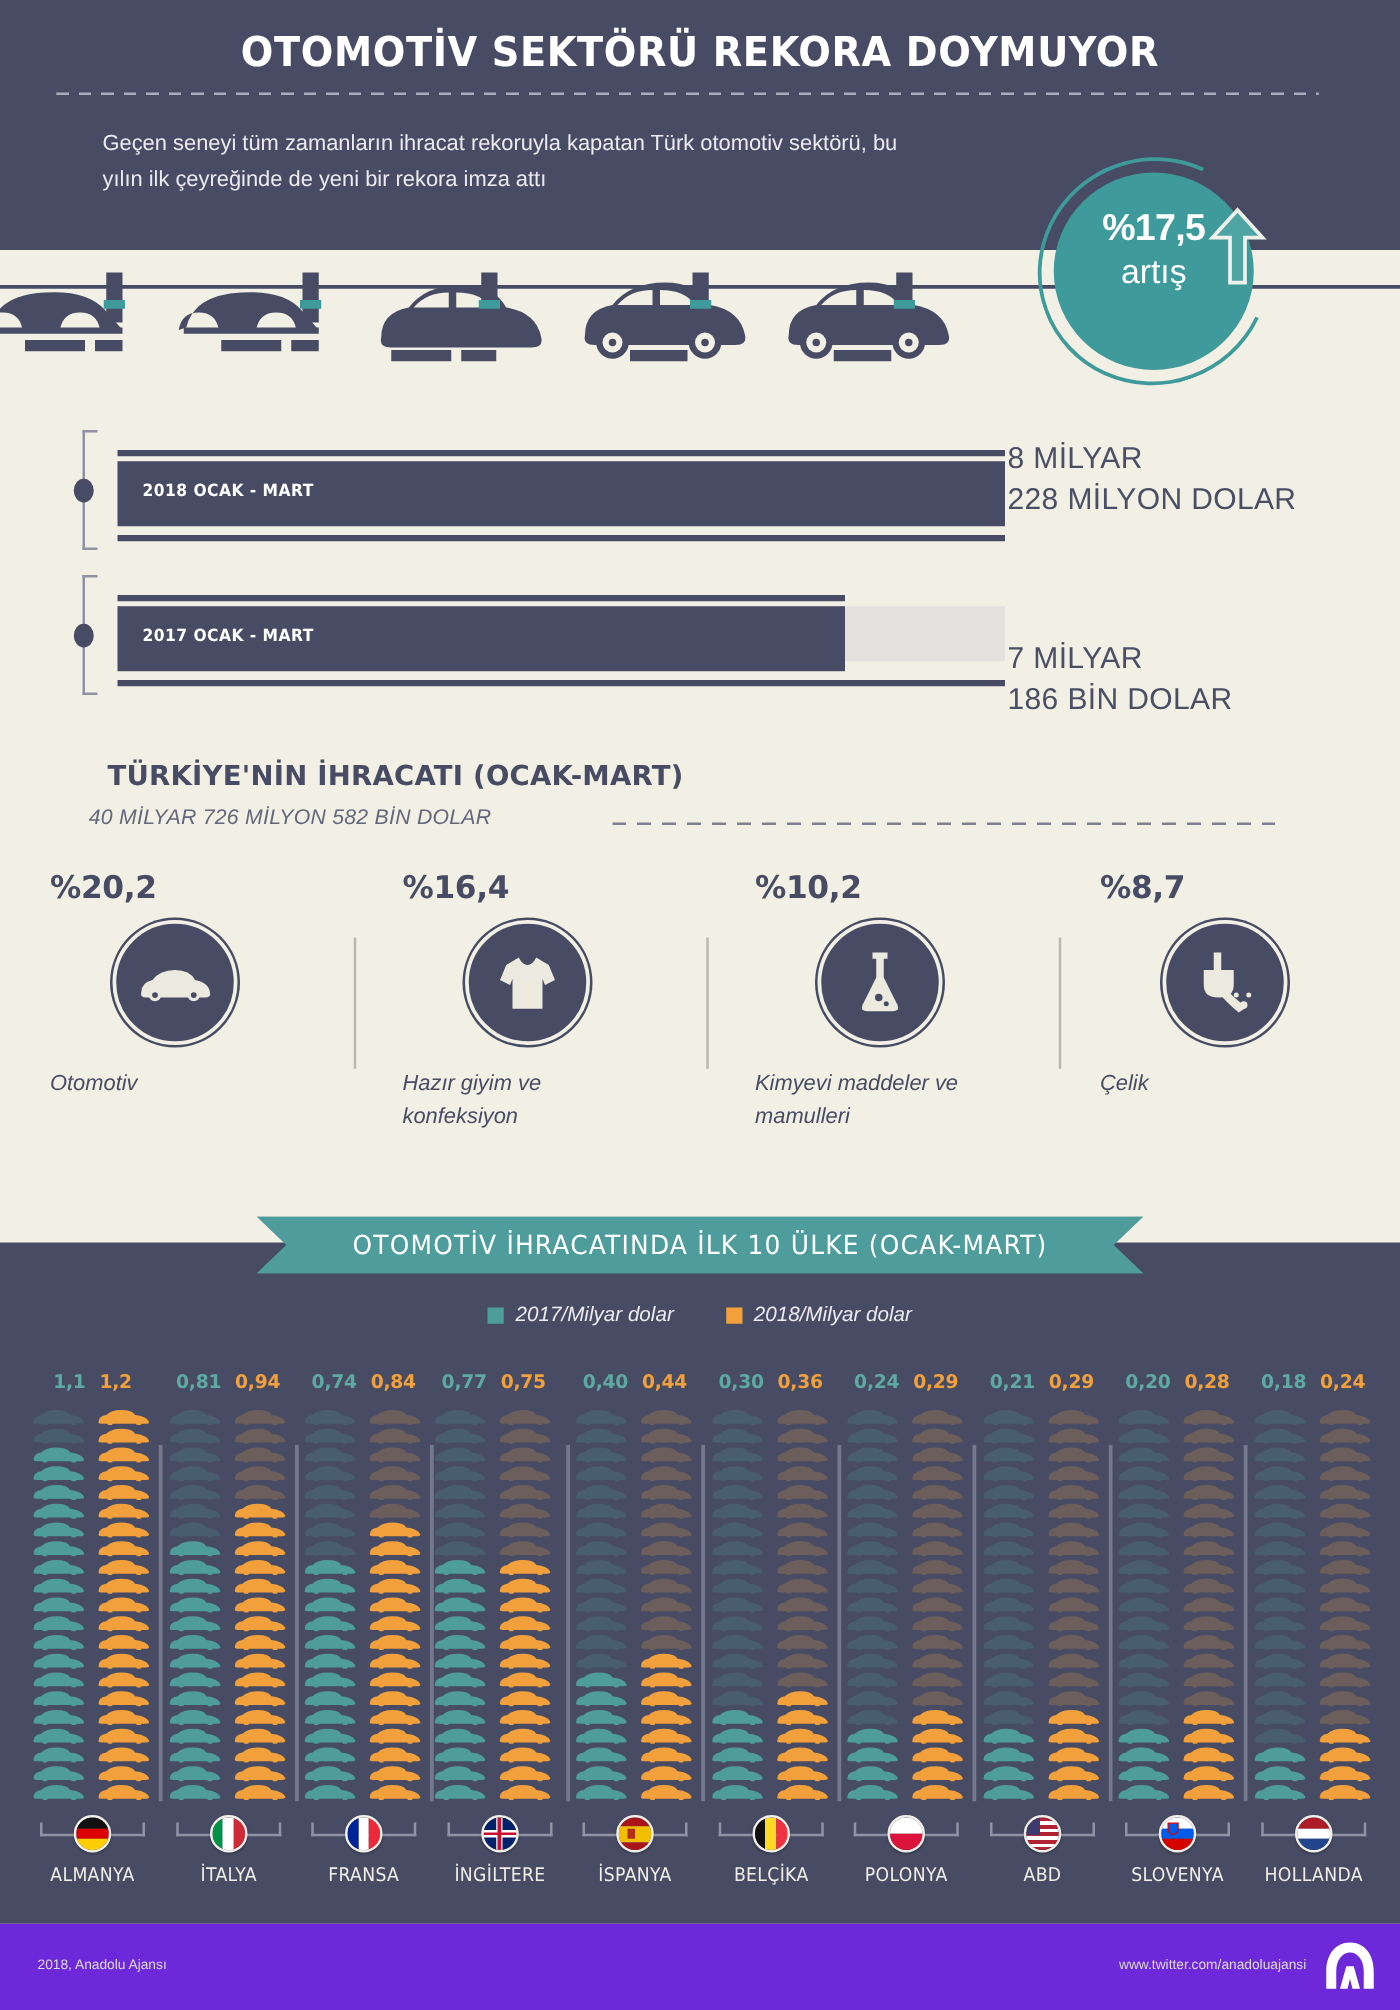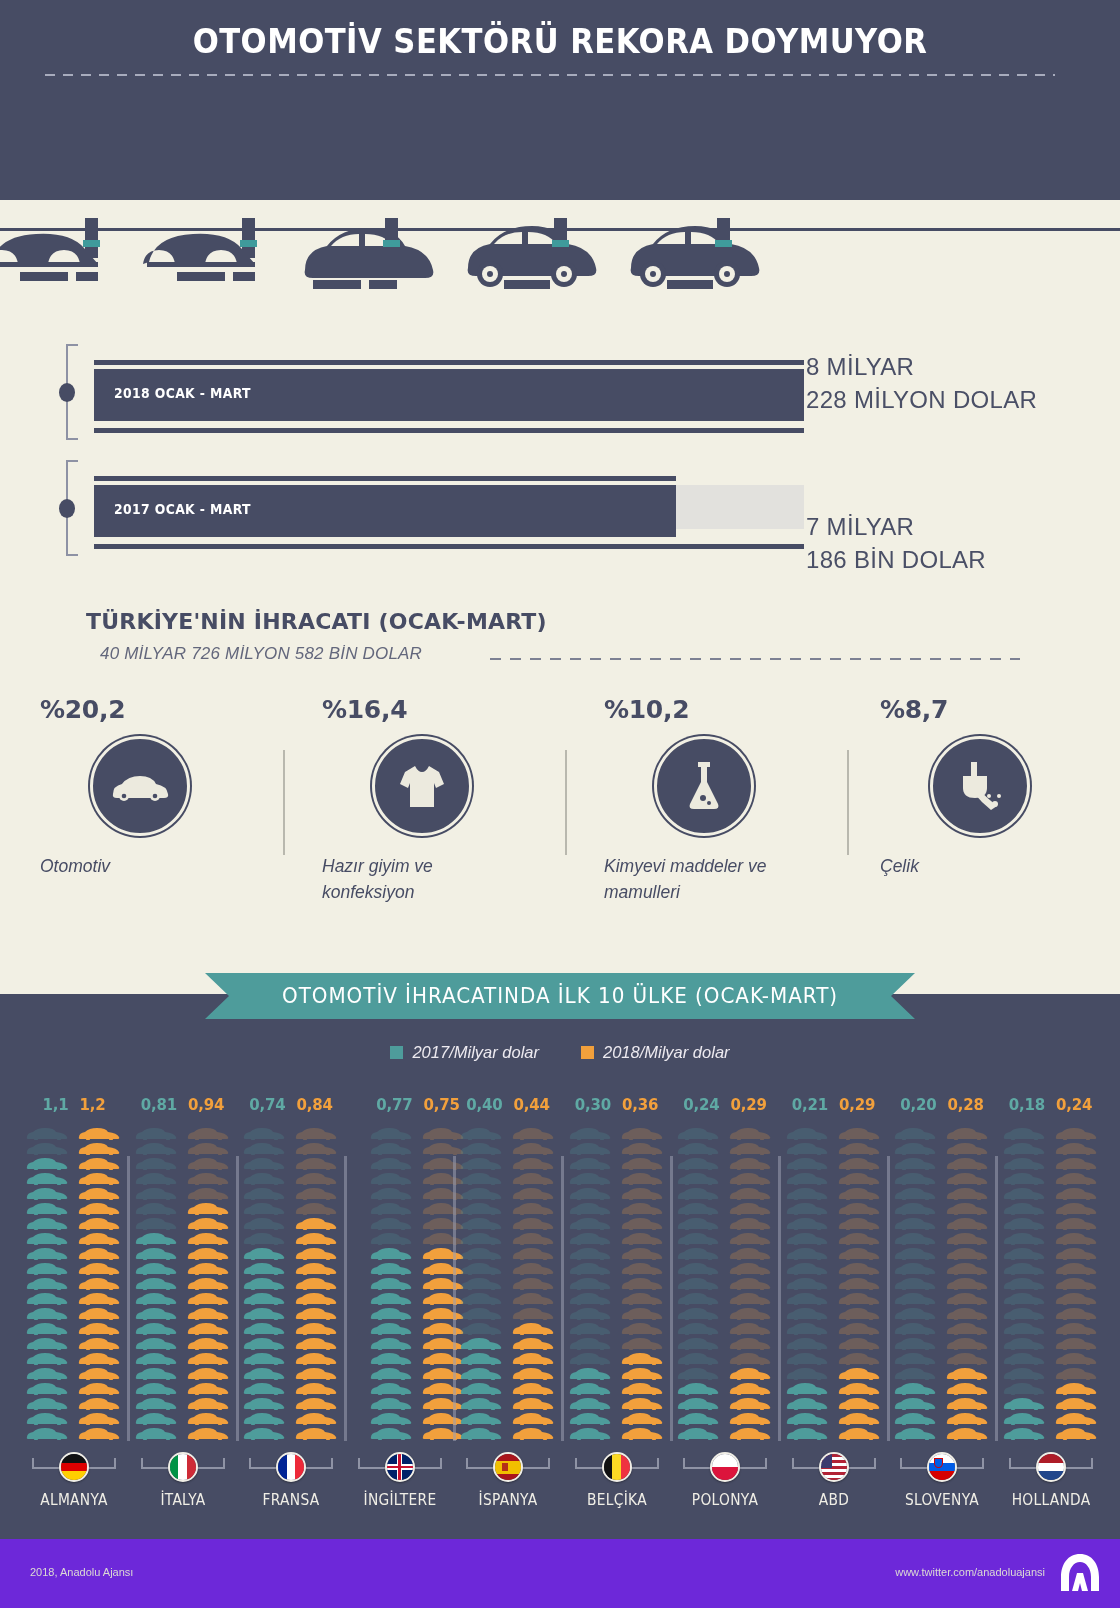--- a/index.html
+++ b/index.html
@@ -91,21 +91,21 @@
   }
   .v1 { top:20px; } .v2 { top:132px;margin-top:48px; }
 
   
   .sec-title {
     position:absolute; left:86px; top:609px;
     color:#474c64; font-size:22px; font-weight:bold; letter-spacing:.2px;
     font-family:"DejaVu Sans", sans-serif;
   }
   .sec-sub {
-    position:absolute; left:100px; top:644px;
+    position:absolute; left:71px; top:644px;
     color:#63677c; font-size:17px; font-style:italic; letter-spacing:.2px;
   }
   .sec-dash {
     position:absolute; left:490px; top:658px; width:530px; height:2px;
     background:repeating-linear-gradient(to right,#7d8193 0 11px,transparent 11px 20px);
   }
   .sector { position:absolute; top:695px; width:200px; text-align:left; }
   .sector .pct {
     color:#474c64; font-size:25px; font-weight:bold; letter-spacing:-.3px;
     font-family:"DejaVu Sans", sans-serif;
@@ -177,20 +177,21 @@
   .aa-logo { position:absolute; right:18px; top:14px; width:44px; height:40px; }
 </style>
 </head>
 <body>
 
 <div class="page">
 
   <div class="header">
     <div class="title">OTOMOTİV SEKTÖRÜ REKORA DOYMUYOR</div>
     <div class="dash-rule"></div>
+    <div class="subtitle">Geçen seneyi tüm zamanların ihracat rekoruyla kapatan Türk otomotiv sektörü, bu yılın ilk çeyreğinde de yeni bir rekora imza attı</div>
   </div>
 
   <div class="line-band">
     <svg width="1120" height="100" viewBox="0 0 1120 100">
       <rect x="0" y="28" width="1120" height="3" fill="#474c64"></rect>
       <g fill="#474c64">
 
         <g transform="translate(-20,0)">
           <path d="M12 62 q6 -26 44 -28 q34 -2 48 14 l14 16 h-18 q-2 -14 -16 -14 q-14 0 -16 14 h-30 q-2 -14 -16 -14 q-14 0 -16 14 z"></path>
           <rect x="10" y="62" width="108" height="5"></rect>
@@ -245,20 +246,29 @@
             <circle cx="104" cy="74" r="8" fill="#f2f0e4"></circle>
             <circle cx="104" cy="74" r="3"></circle>
           <rect x="44" y="80" width="46" height="9"></rect>
           <rect x="94" y="18" width="13" height="40"></rect>
           <rect x="92" y="40" width="17" height="7" fill="#3f9b9b"></rect>
         </g>
       </g>
     </svg>
   </div>
 
+  <div class="badge-wrap">
+    <div class="badge-ring"></div>
+    <div class="badge-circle"></div>
+    <div class="badge-pct">%17,5</div>
+    <div class="badge-sub">artış</div>
+    <svg class="badge-arrow" width="70" height="70" viewBox="0 0 70 70">
+      <path d="M32 62 L32 26 L18 26 L38 4 L58 26 L44 26 L44 62 Z" fill="#4fa5a3" stroke="#eef0ea" stroke-width="3"></path>
+    </svg>
+  </div>
 
   <div class="bars">
     <div class="bar-group g1">
       <div class="brk"></div>
       <div class="dot"></div>
       <div class="rail-top" style="width:710px"></div>
       <div class="track" style="width:710px">
         <div class="fill" style="width:100%"></div>
         <div class="bar-label">2018 OCAK - MART</div>
       </div>
@@ -1276,21 +1286,21 @@
               <g fill="#f2a03c" opacity="0.22">
                 <path d="M2 11 q0 -4 6 -5 q4 -4 12 -4 q9 0 11 4 q9 1 11 5 q1 2 -2 2 h-36 q-3 0 -2 -2 z"></path>
                 <circle cx="11" cy="12.4" r="2.1"></circle>
                 <circle cx="34" cy="12.4" r="2.1"></circle>
               </g>
             </svg>
           </div>
         </div>
       </div>
       <div class="colsep" style="left: 344px;"></div>
-      <div class="col" style="left: 362px;">
+      <div class="col" style="left: 339px;">
         <div class="valrow">
           <span class="val v2017">0,77</span>
           <span class="val v2018">0,75</span>
         </div>
         <div class="pictos">
           <div class="stack">
             <svg class="carrow" viewBox="0 0 46 14">
               <g fill="#4e9c9b" opacity="1">
                 <path d="M2 11 q0 -4 6 -5 q4 -4 12 -4 q9 0 11 4 q9 1 11 5 q1 2 -2 2 h-36 q-3 0 -2 -2 z"></path>
                 <circle cx="11" cy="12.4" r="2.1"></circle>

